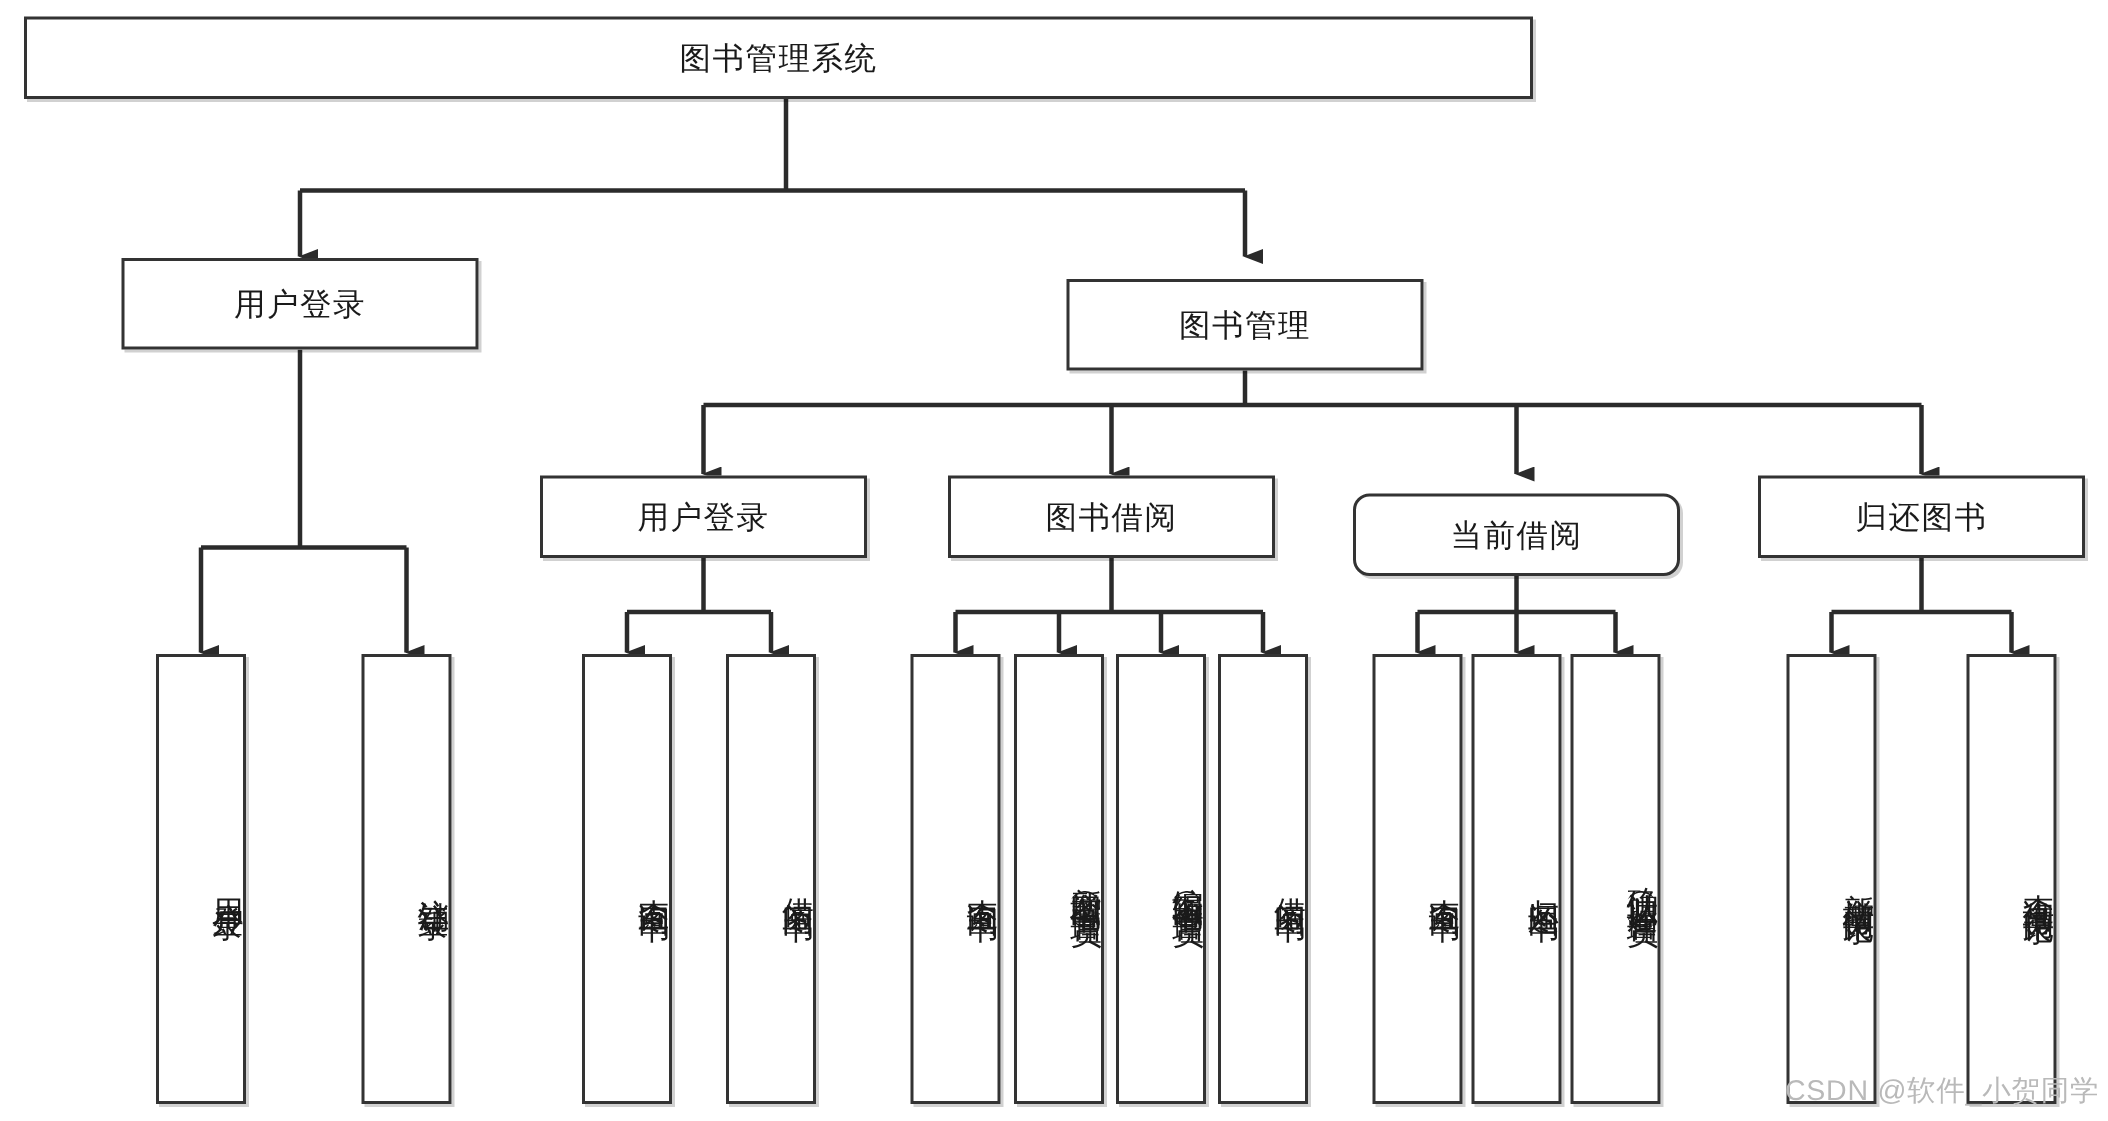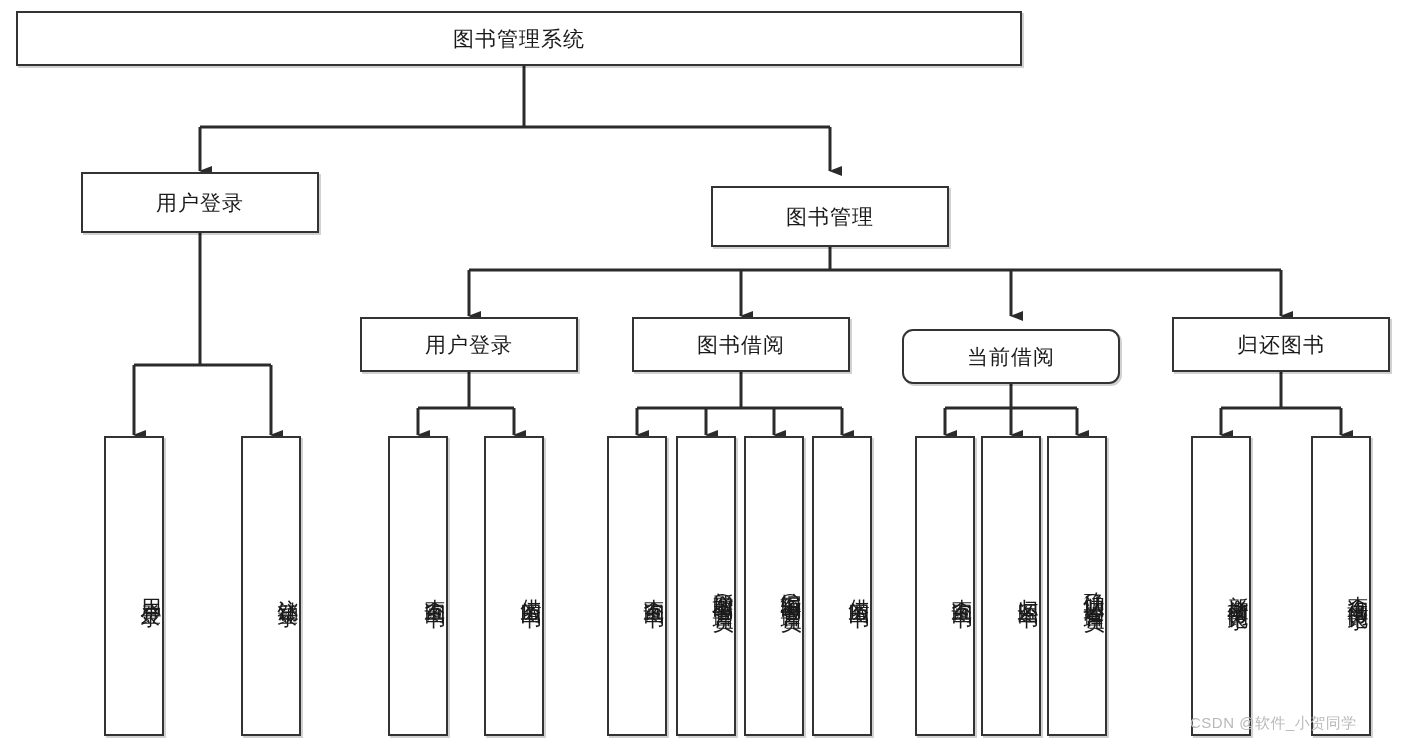--- a/index.html
+++ b/index.html
@@ -51,21 +51,21 @@
   .node.vertical .vlabel {
     writing-mode: vertical-rl;
     text-orientation: upright;
     line-height: 1.0;
     white-space: nowrap;
   }
   .watermark {
     position: absolute;
     left: 1190px;
     top: 714px;
-    font-size: 15px;
+    font-size: 19px;
     color: #b9b9b9;
     white-space: nowrap;
     letter-spacing: 0.5px;
   }
 </style>
 </head>
 <body>
 
 <div id="canvas">
 

